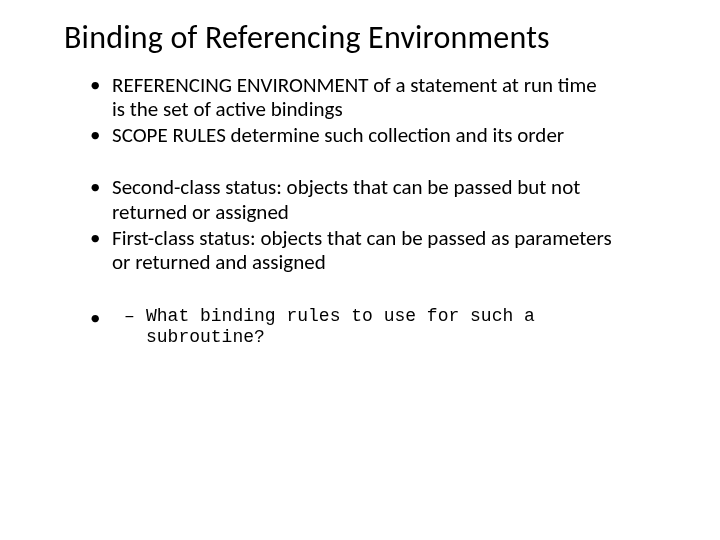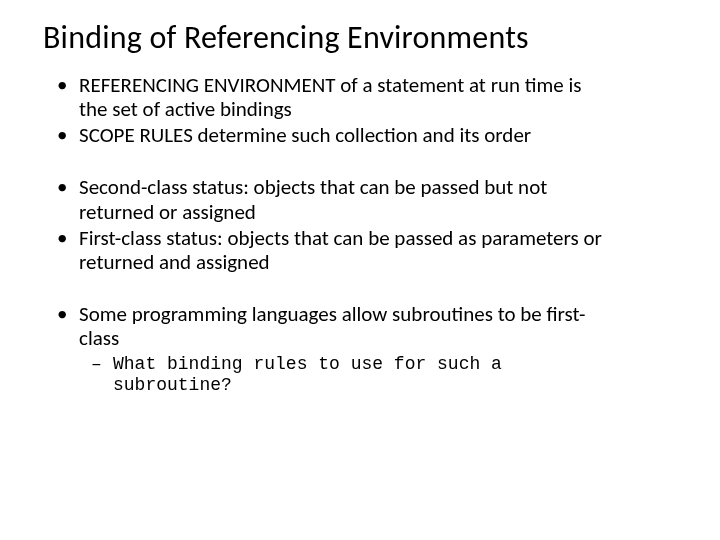--- a/index.html
+++ b/index.html
@@ -8,42 +8,42 @@
     width: 720px;
     height: 540px;
     background: #ffffff;
     font-family: Calibri, "Segoe UI", Arial, sans-serif;
     color: #000000;
   }
   .slide {
     width: 652px;
     height: 540px;
     box-sizing: border-box;
-    padding: 18px 40px 20px 43px;
+    padding: 18px 40px 20px 64px;
     position: relative;
   }
   .title {
     font-size: 32px;
     font-weight: 400;
     text-align: left;
     margin: 0 0 16px 0;
     letter-spacing: 0.2px;
   }
   .body {
     font-size: 21px;
     line-height: 1.15;
   }
   ul.lvl1 {
     list-style: none;
     padding: 0 0 0 36px;
     margin: 0;
   }
   ul.lvl1 > li {
     position: relative;
-    margin: 0 0 2px 0;
+    margin: 0 0 2px 12px;
     padding: 0;
   }
   ul.lvl1 > li::before {
     content: "•";
     position: absolute;
     left: -22px;
     top: 0;
     font-size: 21px;
   }
   ul.lvl2 {
@@ -83,20 +83,19 @@
 
     <ul class="lvl1">
       <li>Second-class status:  objects that can be passed but not returned or assigned</li>
       <li>First-class status: objects that can be passed as parameters or returned and assigned</li>
     </ul>
 
     <div class="gap"></div>
 
     <ul class="lvl1">
       <li>
-        <span>Some programming languages allow subroutines to be first-class</span>
         <ul class="lvl2">
           <li>What binding rules to use for such a subroutine?</li>
         </ul>
       </li>
     </ul>
   </div>
 </div>
 
 </body></html>

